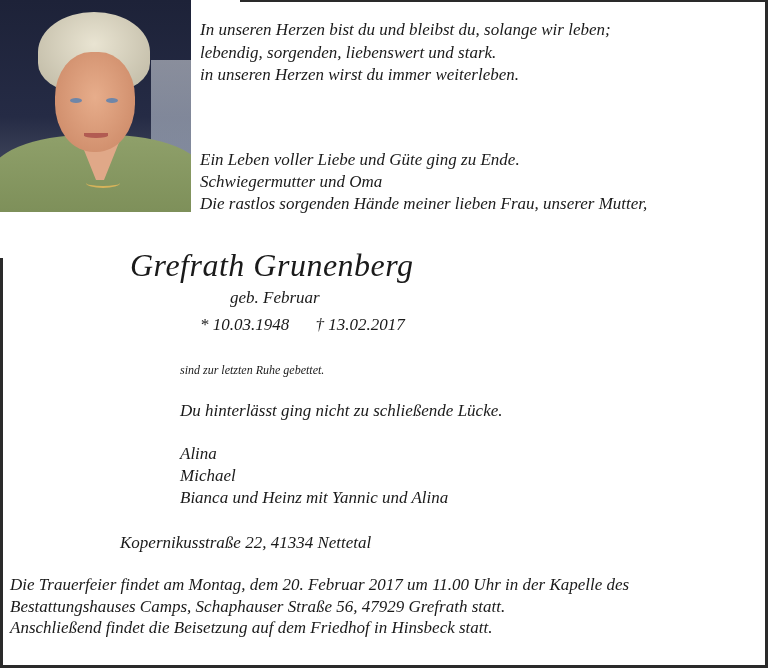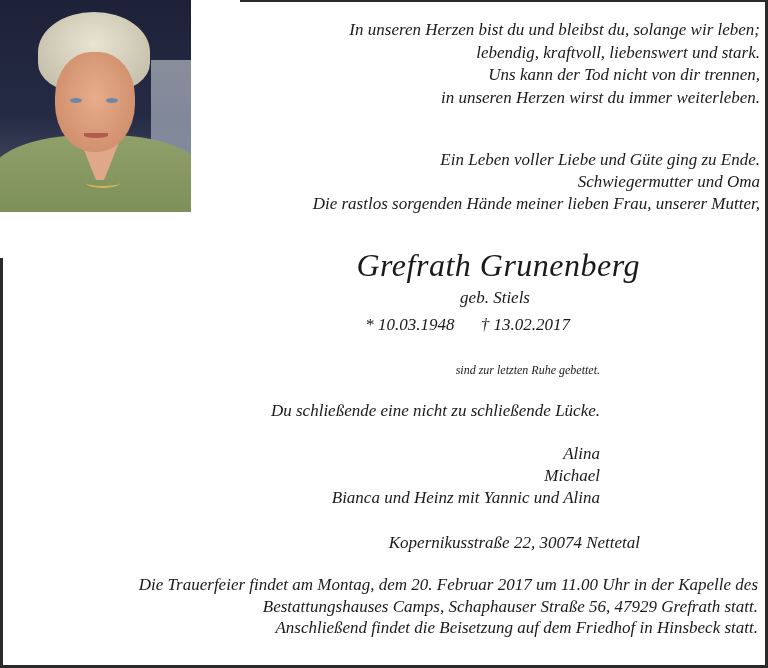--- a/index.html
+++ b/index.html
@@ -27,21 +27,21 @@
   .photo .eye { position:absolute; top:98px; width:12px; height:5px; border-radius:50%; background:#6f86a8; }
   .photo .eye.l { left:70px; } .photo .eye.r { left:106px; }
   .photo .mouth { position:absolute; left:84px; top:133px; width:24px; height:5px; border-radius:0 0 50% 50%; background:#b25b52; }
   .photo .shirt { position:absolute; left:-10px; top:135px; width:215px; height:90px;
     border-radius:45% 45% 0 0; background:linear-gradient(180deg,#8fa06a,#7b8d57); }
   .photo .neck { position:absolute; left:80px; top:140px; width:40px; height:40px;
     background:#e0a888; clip-path:polygon(0 0,100% 0,60% 100%,40% 100%); }
   .photo .necklace { position:absolute; left:86px; top:178px; width:34px; height:8px;
     border-bottom:2px solid #d6b35a; border-radius:0 0 50% 50%; }
 
-  .txt { position:absolute; text-align:right; white-space:nowrap; }
+  .txt { position:absolute; text-align:left; white-space:nowrap; }
   .poem { left:200px; width:560px; top:19px; font-size:17px; line-height:22.5px; }
   .intro { left:200px; width:560px; top:149px; font-size:17px; line-height:22px; }
   .name { left:130px; width:510px; top:245px; font-size:32px; line-height:40px; letter-spacing:0.5px; }
   .maiden { left:230px; width:300px; top:288px; font-size:17px; line-height:20px; }
   .dates { left:200px; width:370px; top:313px; font-size:17px; line-height:24px;font-style:italic; }
   .dates .born { margin-right:22px; }
   .rest { left:180px; width:420px; top:359px; font-size:12px; line-height:22px; }
   .gap { left:180px; width:420px; top:400px; font-size:17px; line-height:22px; }
   .mourners { left:180px; width:420px; top:443px; font-size:17px; line-height:22px; }
   .address { left:120px; width:520px; top:532px; font-size:17px; line-height:22px; }
@@ -63,46 +63,45 @@
   <div class="necklace"></div>
   <div class="hair"></div>
   <div class="face"></div>
   <div class="eye l"></div>
   <div class="eye r"></div>
   <div class="mouth"></div>
 </div>
 
 <div class="txt poem">
   <span class="line">In unseren Herzen bist du und bleibst du, solange wir leben;</span>
-  <span class="line">lebendig, kraftvoll, liebenswert und stark.</span>
-  <span class="line">Uns kann der Tod nicht von dir trennen,</span>
+  <span class="line">lebendig, sorgenden, liebenswert und stark.</span>
   <span class="line">in unseren Herzen wirst du immer weiterleben.</span>
 </div>
 
 <div class="txt intro">
   <span class="line">Ein Leben voller Liebe und Güte ging zu Ende.</span>
   <span class="line">Schwiegermutter und Oma</span>
   <span class="line">Die rastlos sorgenden Hände meiner lieben Frau, unserer Mutter,</span>
 </div>
 
 <div class="txt name">Grefrath Grunenberg</div>
-<div class="txt maiden">geb. Stiels</div>
+<div class="txt maiden">geb. Februar</div>
 <div class="txt dates">
   <span class="born">* 10.03.1948</span>
   <span>† 13.02.2017</span>
 </div>
 
 <div class="txt rest">sind zur letzten Ruhe gebettet.</div>
-<div class="txt gap">Du schließende eine nicht zu schließende Lücke.</div>
+<div class="txt gap">Du hinterlässt ging nicht zu schließende Lücke.</div>
 
 <div class="txt mourners">
   <span class="line">Alina</span>
   <span class="line">Michael</span>
   <span class="line">Bianca und Heinz mit Yannic und Alina</span>
 </div>
 
-<div class="txt address">Kopernikusstraße 22, 30074 Nettetal</div>
+<div class="txt address">Kopernikusstraße 22, 41334 Nettetal</div>
 
 <div class="txt funeral">
   <span class="line">Die Trauerfeier findet am Montag, dem 20. Februar 2017 um 11.00 Uhr in der Kapelle des</span>
   <span class="line">Bestattungshauses Camps, Schaphauser Straße 56, 47929 Grefrath statt.</span>
   <span class="line">Anschließend findet die Beisetzung auf dem Friedhof in Hinsbeck statt.</span>
 </div>
 
 </body></html>

